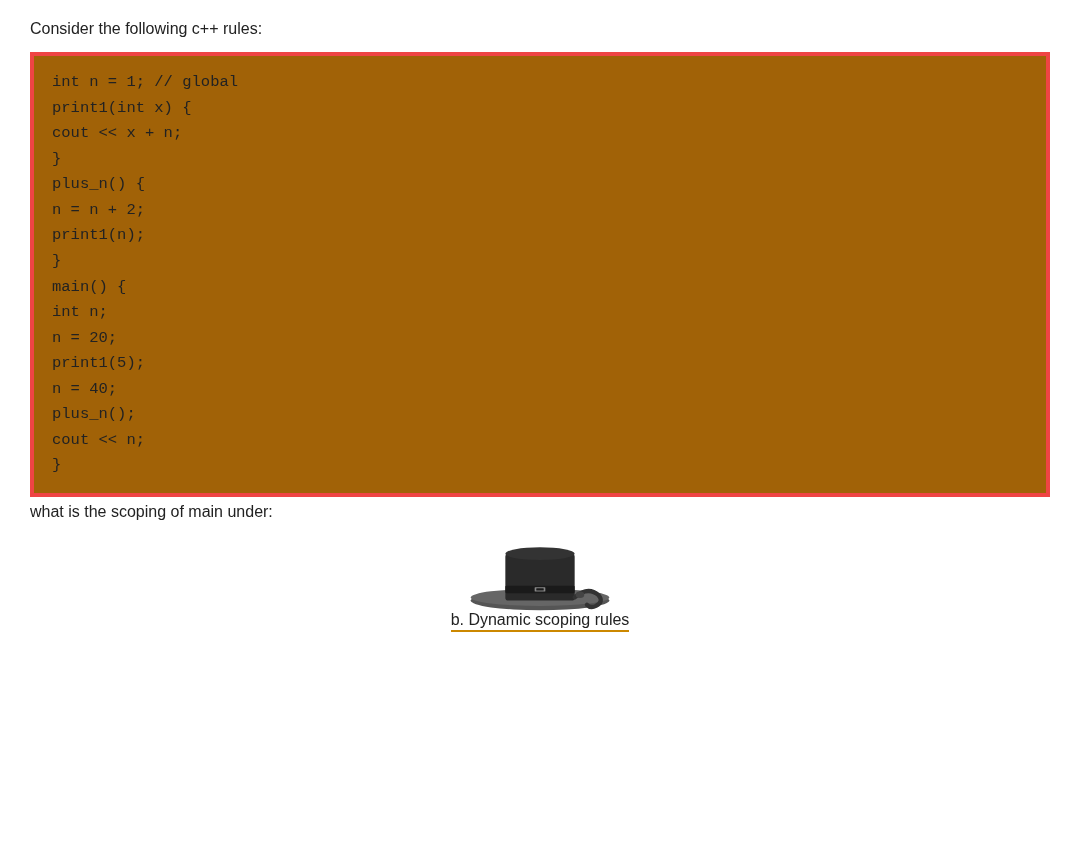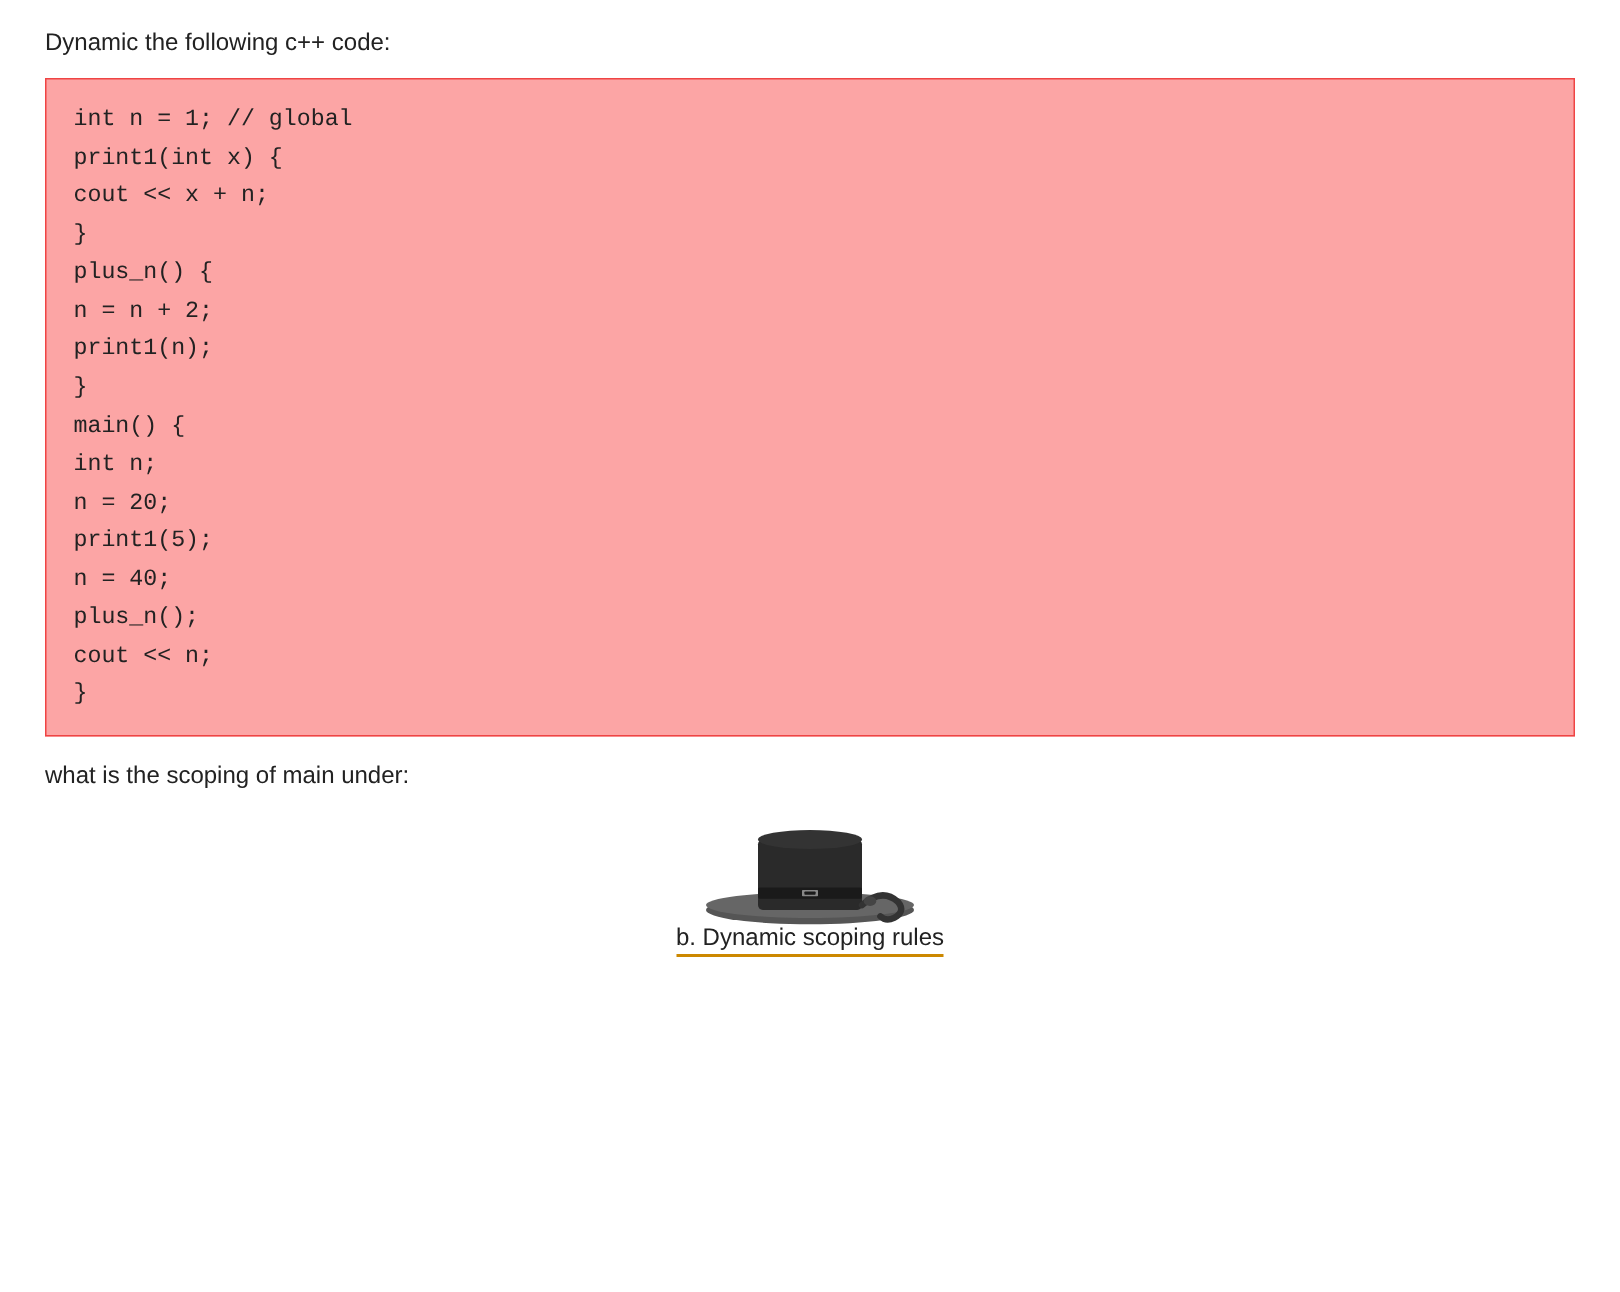--- a/index.html
+++ b/index.html
@@ -18,24 +18,24 @@
       padding: 20px 30px;
     }
 
     .intro-text {
       font-size: 16px;
       margin-bottom: 14px;
       color: #222;
     }
 
     .code-box {
-      border: 1px solid #ef4444;
+      border: 4px solid #ef4444;
       padding: 14px 18px;
-      margin-bottom: 18px;
-      background: #fca5a5;
+      margin-bottom: 6px;
+      background: #a16207;
     }
 
     .code-content {
       font-family: 'Courier New', Courier, monospace;
       font-size: 15.5px;
       line-height: 1.65;
       color: #222;
       white-space: pre;
     }
 
@@ -69,21 +69,21 @@
     .option-b-label {
       font-size: 16px;
       color: #222;
       border-bottom: 2px solid #cc8800;
       padding-bottom: 1px;
     }
   </style>
 </head>
 <body>
 
-<p class="intro-text">Dynamic the following c++ code:</p>
+<p class="intro-text">Consider the following c++ rules:</p>
 
 <div class="code-box">
   <div class="code-content">int n = 1; // global
 print1(int x) {
 cout &lt;&lt; x + n;
 }
 plus_n() {
 n = n + 2;
 print1(n);
 }

